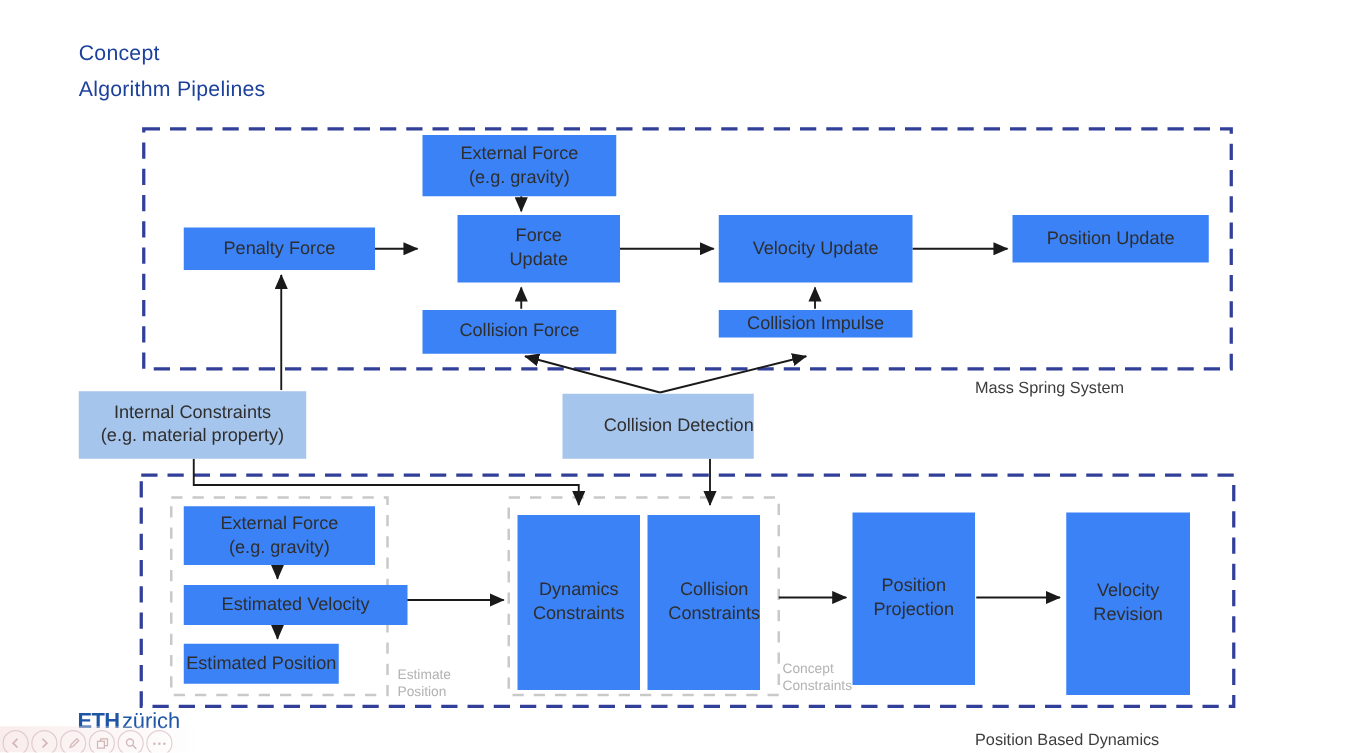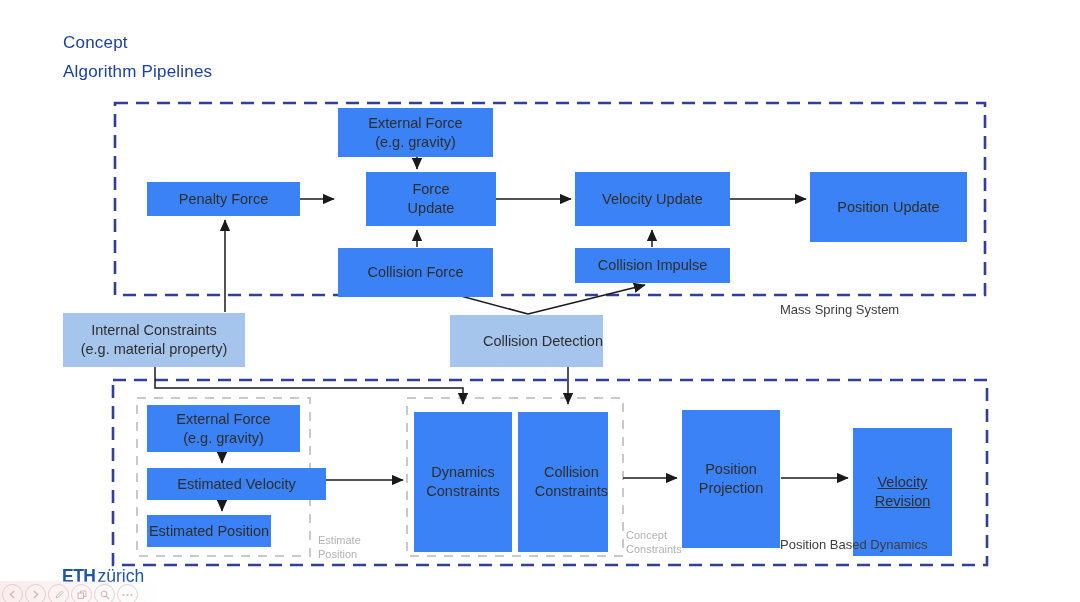--- a/index.html
+++ b/index.html
@@ -111,27 +111,27 @@
   <div class="node" style="left:147px;top:182px;width:153px;height:34px;">
     <span>Penalty Force</span>
   </div>
   <div class="node" style="left:338px;top:172px;width:130px;height:54px;margin-left:28px;">
     <span>Force
 Update</span>
   </div>
   <div class="node" style="left:575px;top:172px;width:155px;height:54px;">
     <span>Velocity Update</span>
   </div>
-  <div class="node" style="left:810px;top:172px;width:157px;height:70px;">
+  <div class="node" style="left:810px;top:172px;width:157px;height:38px;">
     <span>Position Update</span>
   </div>
-  <div class="node" style="left:338px;top:248px;width:155px;height:49px;">
+  <div class="node" style="left:338px;top:248px;width:155px;height:35px;">
     <span>Collision Force</span>
   </div>
-  <div class="node" style="left:575px;top:248px;width:155px;height:35px;">
+  <div class="node" style="left:575px;top:248px;width:155px;height:22px;">
     <span>Collision Impulse</span>
   </div>
 
   <div class="caption right" style="left:780px;top:302px;width:205px;">Mass Spring System</div>
 
   <div class="node blue" style="left:63px;top:313px;width:182px;height:54px;">
     <span>Internal Constraints
 (e.g. material property)</span>
   </div>
   <div class="node blue" style="left:450px;top:315px;width:153px;height:52px;justify-content:flex-end;">
@@ -159,26 +159,26 @@
     <span>Collision
 Constraints</span>
   </div>
   <div class="group-label" style="left:626px;top:529px;">Concept
 Constraints</div>
 
   <div class="node" style="left:682px;top:410px;width:98px;height:138px;">
     <span>Position
 Projection</span>
   </div>
-  <div class="node" style="left:853px;top:428px;width:99px;height:128px;text-decoration:underline;">
+  <div class="node" style="left:853px;top:410px;width:99px;height:146px;">
     <span>Velocity
 Revision</span>
   </div>
 
-  <div class="caption right" style="left:780px;top:537px;width:205px;">Position Based Dynamics</div>
+  <div class="caption right" style="left:780px;top:584px;width:205px;">Position Based Dynamics</div>
 
   <div class="eth-logo">
     <span class="eth-bold">ETH</span><span class="eth-light">zürich</span>
   </div>
 
   <div class="viewer-tint"></div>
   <div class="nav-controls">
     <div class="nav-btn" style="left:2px;">
       <svg width="9" height="9" viewBox="0 0 9 9">
         <path d="M6,1 L2.5,4.5 L6,8" stroke="rgba(200,168,168,0.8)" stroke-width="1.4" fill="none"></path>

